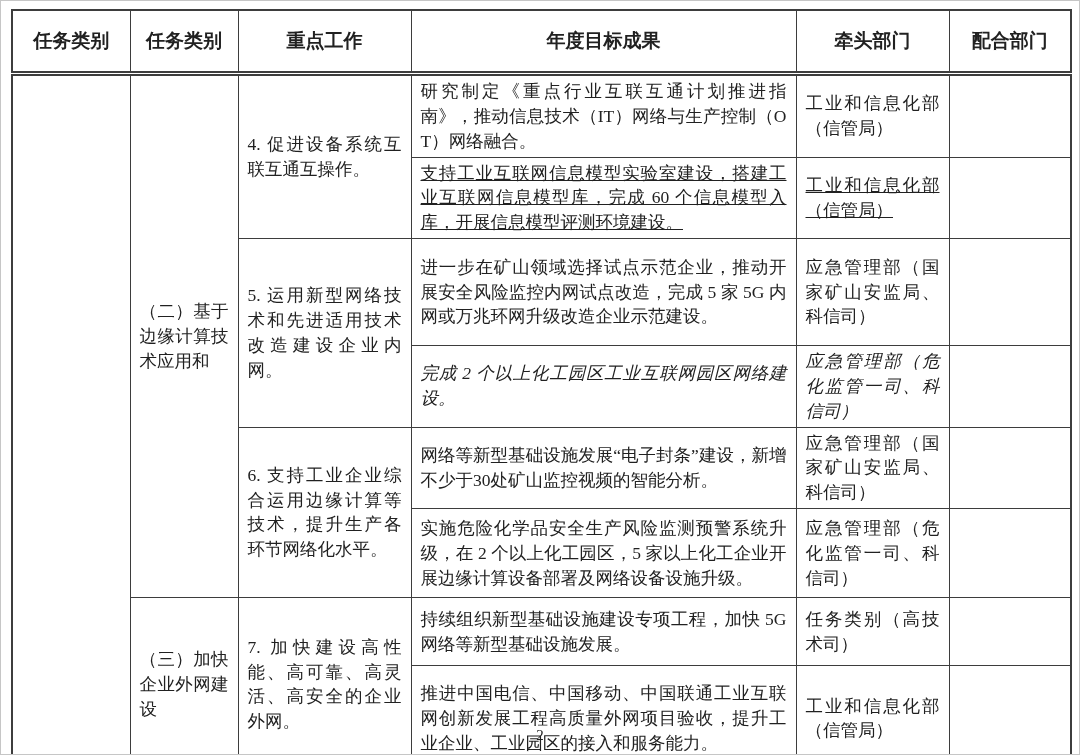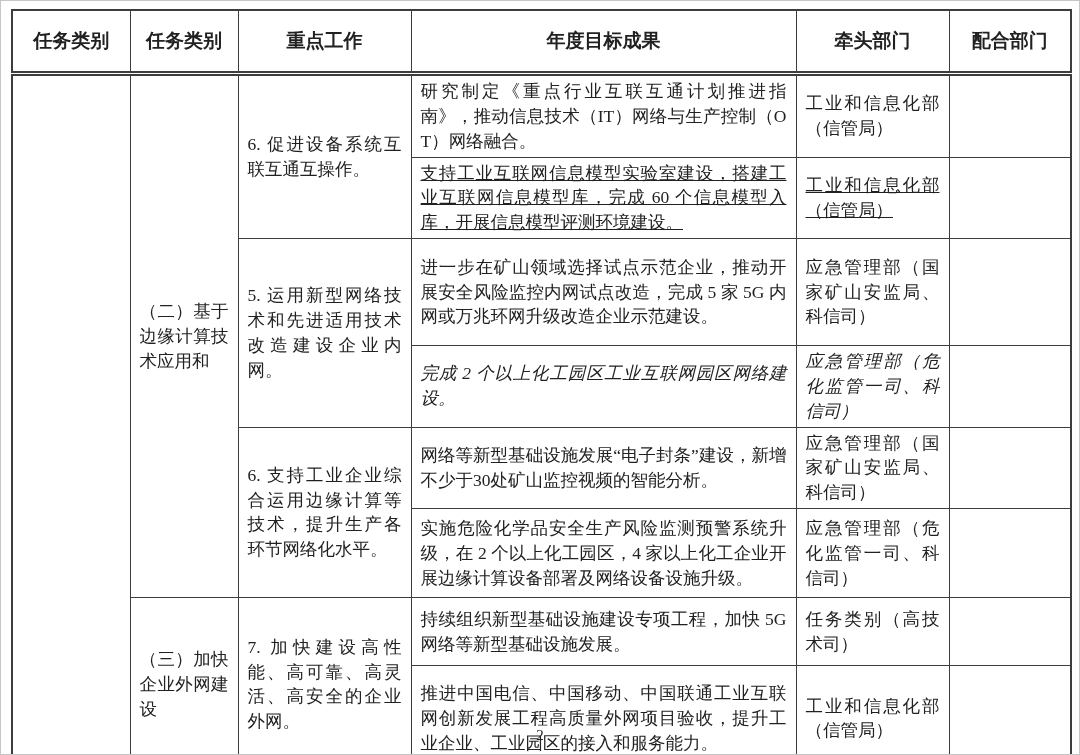--- a/index.html
+++ b/index.html
@@ -86,21 +86,21 @@
         <th>重点工作</th>
         <th>年度目标成果</th>
         <th>牵头部门</th>
         <th>配合部门</th>
       </tr>
     </thead>
     <tbody>
       <tr class="r1">
         <td class="c-task" rowspan="8"></td>
         <td class="c-keywork" rowspan="6">（二）基于边缘计算技术应用和</td>
-        <td class="c-measure" rowspan="2">6. 促进设备系统互联互通互操作。</td>
+        <td class="c-measure" rowspan="2">4. 促进设备系统互联互通互操作。</td>
         <td class="c-target">研究制定《重点行业互联互通计划推进指南》，推动信息技术（IT）网络与生产控制（OT）网络融合。</td>
         <td class="c-lead">工业和信息化部（信管局）</td>
         <td class="c-support"></td>
       </tr>
       <tr class="r2">
         <td class="c-target">支持工业互联网信息模型实验室建设，搭建工业互联网信息模型库，完成 60 个信息模型入库，开展信息模型评测环境建设。</td>
         <td class="c-lead">工业和信息化部（信管局）</td>
         <td class="c-support"></td>
       </tr>
       <tr class="r3">
@@ -114,21 +114,21 @@
         <td class="c-lead">应急管理部（危化监管一司、科信司）</td>
         <td class="c-support"></td>
       </tr>
       <tr class="r5">
         <td class="c-measure" rowspan="2">6. 支持工业企业综合运用边缘计算等技术，提升生产各环节网络化水平。</td>
         <td class="c-target">网络等新型基础设施发展“电子封条”建设，新增不少于30处矿山监控视频的智能分析。</td>
         <td class="c-lead">应急管理部（国家矿山安监局、科信司）</td>
         <td class="c-support"></td>
       </tr>
       <tr class="r6">
-        <td class="c-target">实施危险化学品安全生产风险监测预警系统升级，在 2 个以上化工园区，4 家以上化工企业开展边缘计算设备部署及网络设备设施升级。</td>
+        <td class="c-target">实施危险化学品安全生产风险监测预警系统升级，在 2 个以上化工园区，5 家以上化工企业开展边缘计算设备部署及网络设备设施升级。</td>
         <td class="c-lead">应急管理部（危化监管一司、科信司）</td>
         <td class="c-support"></td>
       </tr>
       <tr class="r7">
         <td class="c-keywork" rowspan="2">（三）加快企业外网建设</td>
         <td class="c-measure" rowspan="2">7. 加快建设高性能、高可靠、高灵活、高安全的企业外网。</td>
         <td class="c-target">持续组织新型基础设施建设专项工程，加快 5G 网络等新型基础设施发展。</td>
         <td class="c-lead">任务类别（高技术司）</td>
         <td class="c-support"></td>
       </tr>

